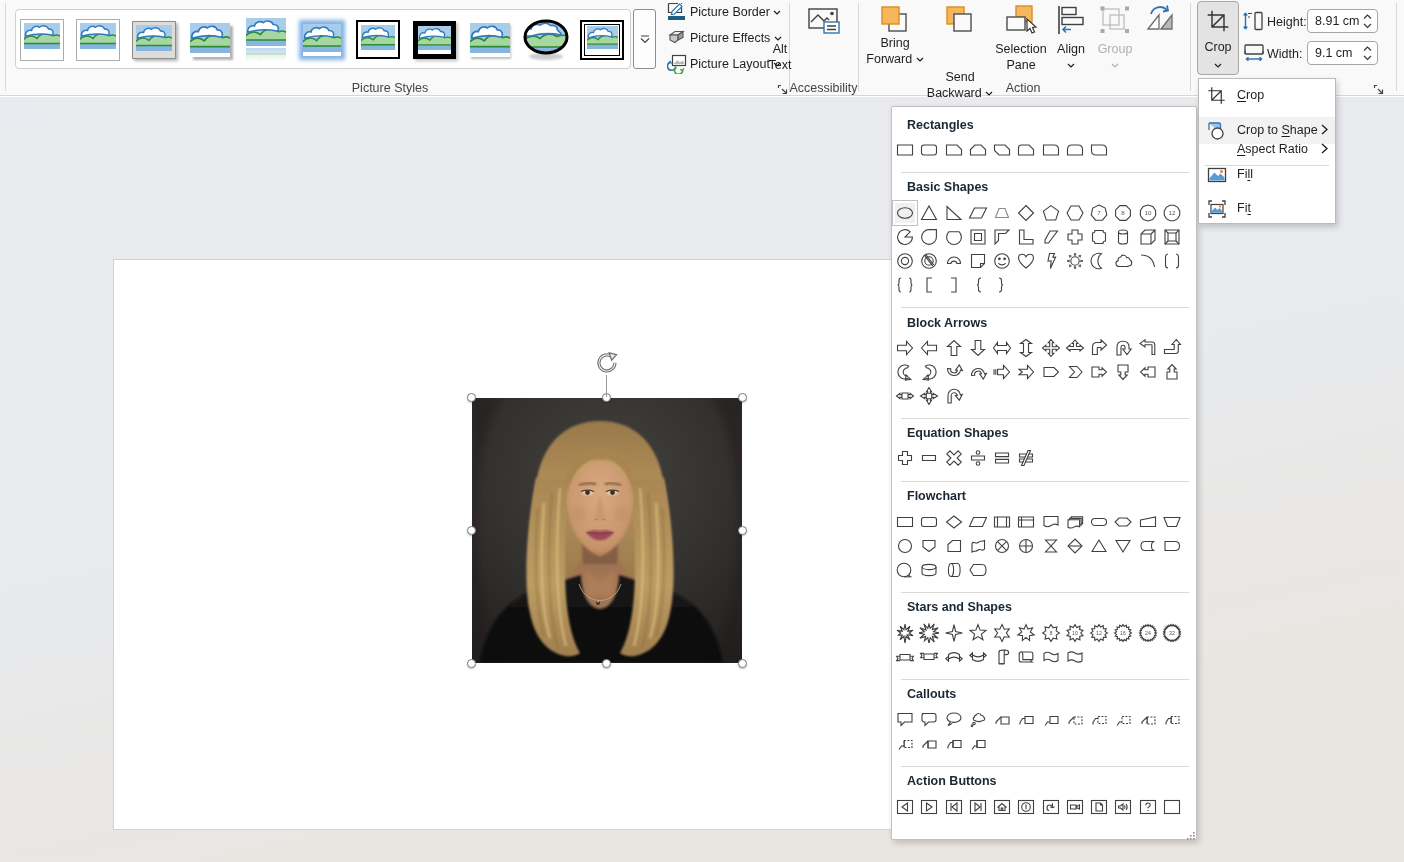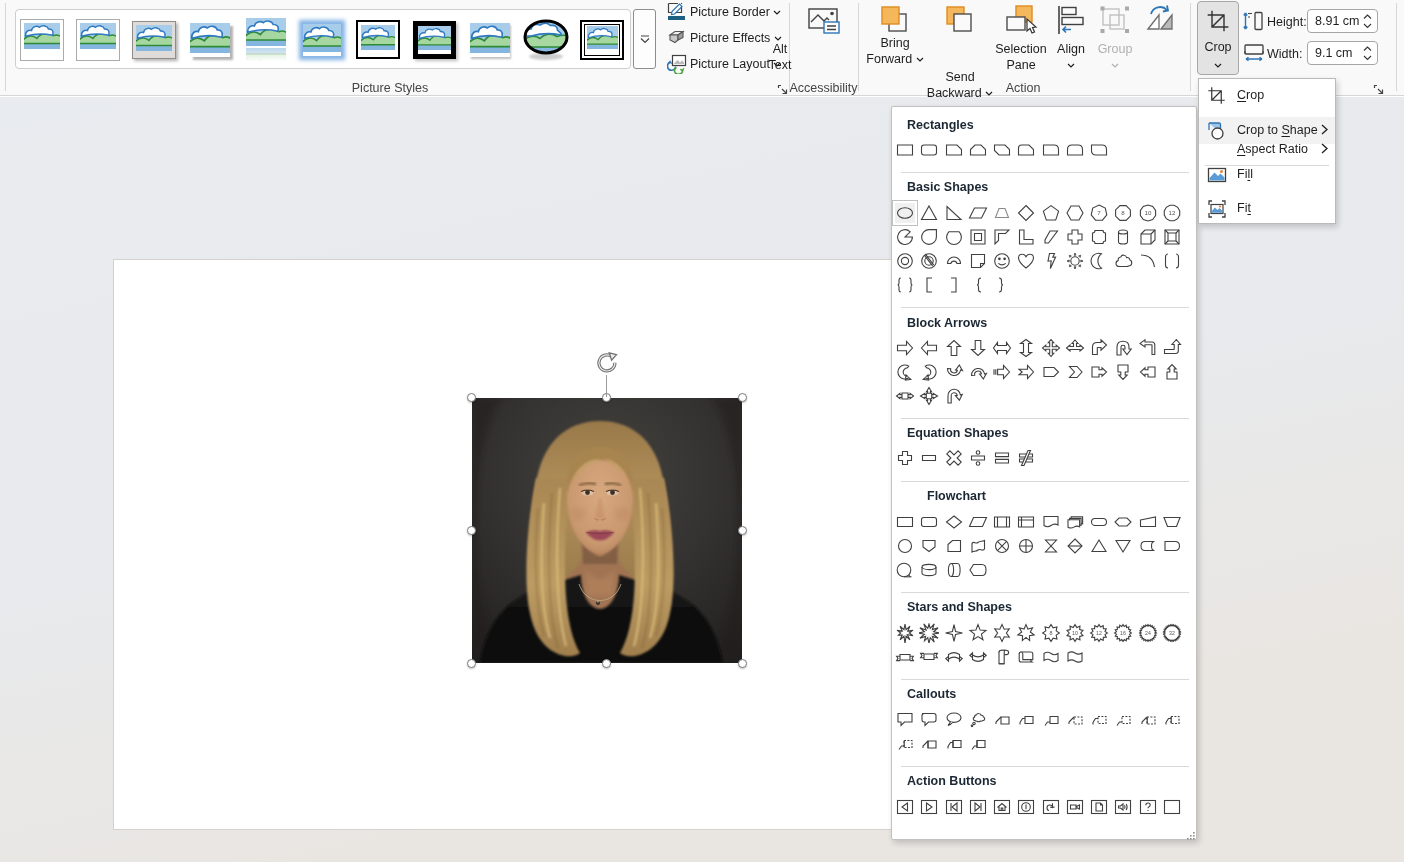--- a/index.html
+++ b/index.html
@@ -885,21 +885,21 @@
         </svg>
       </div>
       <div class="shpcell">
         <svg class="shp " width="20" height="20" viewBox="0 0 20 20" fill="none" stroke="#404040" stroke-width="1.1" stroke-linejoin="miter">
           <path d="M3.5,6 H16.5 V9 H3.5 Z M3.5,11 H16.5 V14 H3.5 Z"></path>
           <path d="M5.5,17.5 L12,2.5 H14.5 L8,17.5 Z" fill="#fff"></path>
         </svg>
       </div>
     </div>
 <div class="psep" style="top:374px;"></div>
-<div class="sechead" style="top:382px;margin-left:20px;">Flowchart</div>
+<div class="sechead" style="top:382px;">Flowchart</div>
 <div class="shprow" style="top:403px;">
       <div class="shpcell">
         <svg class="shp " width="20" height="20" viewBox="0 0 20 20" fill="none" stroke="#404040" stroke-width="1.1" stroke-linejoin="miter">
           <path d="M2.5,5.5 H17.5 V14.5 H2.5 Z"></path>
         </svg>
       </div>
       <div class="shpcell">
         <svg class="shp " width="20" height="20" viewBox="0 0 20 20" fill="none" stroke="#404040" stroke-width="1.1" stroke-linejoin="miter">
           <rect x="2.5" y="5.5" width="15" height="9" rx="2.2"></rect>
         </svg>

